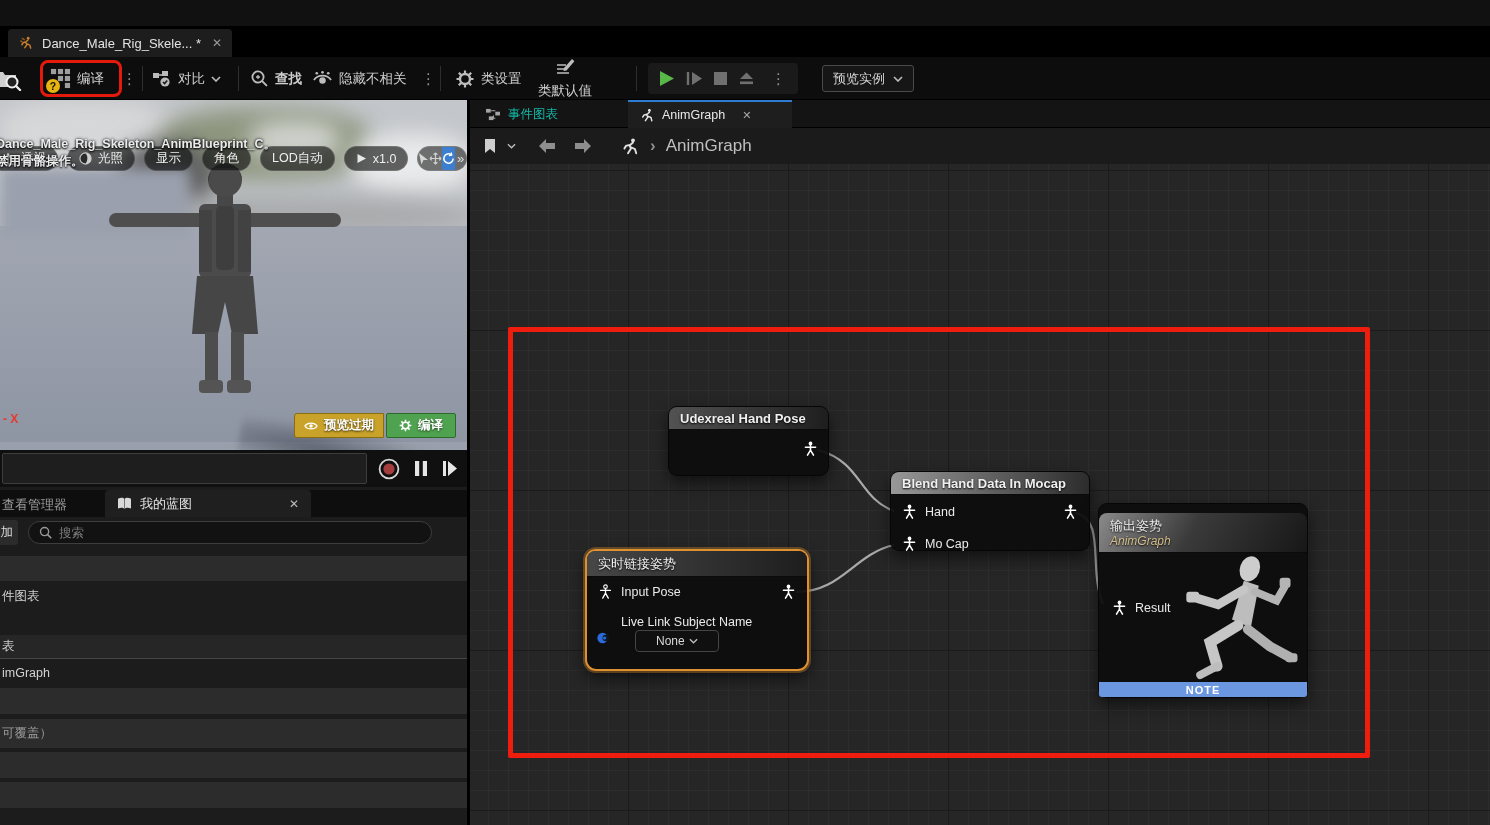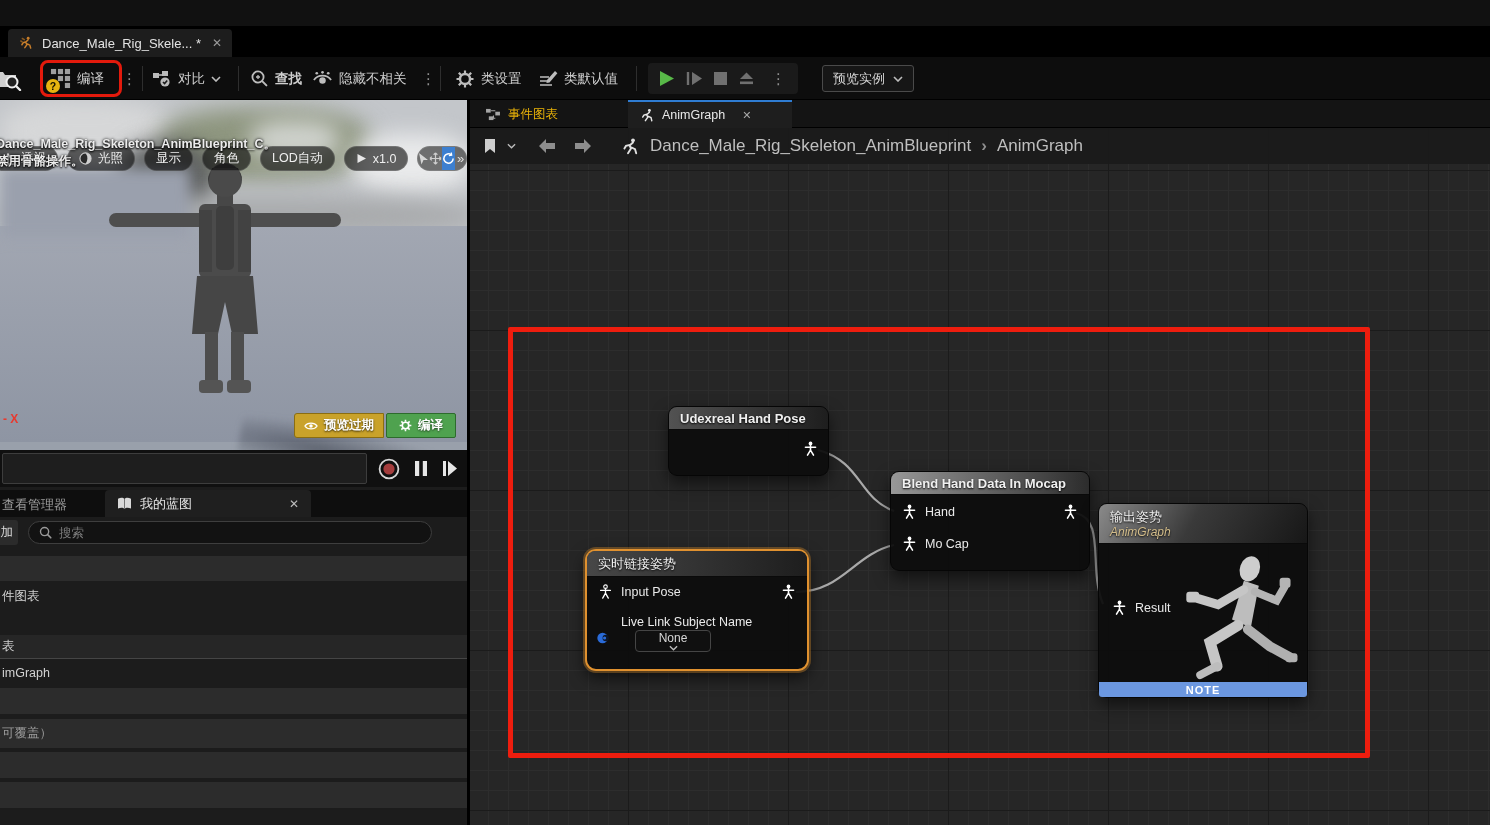--- a/index.html
+++ b/index.html
@@ -72,34 +72,34 @@
   .graph { position:absolute; left:470px; top:100px; width:1020px; height:725px; background-color:#262626;
     background-image:
       linear-gradient(#1b1b1b 1px, transparent 1px),
       linear-gradient(90deg,#1b1b1b 1px, transparent 1px),
       linear-gradient(#2d2d2d 1px, transparent 1px),
       linear-gradient(90deg,#2d2d2d 1px, transparent 1px);
     background-size:160px 160px,160px 160px,20px 20px,20px 20px;
     background-position:-2px 70px,158px 0,-2px 10px,-2px 0; }
   .gtabbar { position:absolute; left:0; top:0; width:100%; height:28px; background:#141414; border-bottom:1px solid #000; }
   .gtab { position:absolute; top:0; height:28px; display:flex; align-items:center; gap:7px; padding:0 11px; font-size:12.5px; }
-  .gtab.inactive { color:#eab308; }
+  .gtab.inactive { color:#14b8a6; }
   .gtab.active { background:#1e1e1e; border-top:2px solid #2f7cd2; color:#e8e8e8; }
   .gtab .close { color:#a9a9a9; font-size:11px; margin-left:10px; }
   .breadcrumb { position:absolute; left:0; top:28px; width:100%; height:36px; background:rgba(26,26,26,0.92); display:flex; align-items:center; gap:10px; padding-left:13px; }
   .bc-title { font-size:17px; color:#bfbfbf; }
   .bc-sep { font-size:17px; color:#8f8f8f; font-weight:bold; }
   .annot { position:absolute; left:38px; top:227px; width:862px; height:431px; border:5px solid #ee1d0e; border-radius:2px; pointer-events:none; }
 
   
   .node { position:absolute; background:rgba(13,13,13,0.94); border:1px solid #060606; border-radius:9px; box-shadow:0 7px 16px rgba(0,0,0,0.55); }
   .nhead { border-radius:8px 8px 0 0; padding:4px 11px 3px 11px; font-size:13px; font-weight:bold; color:#f0f0f0; text-shadow:0 1px 2px #000; border-bottom:1px solid #0a0a0a; }
   .nrow { position:absolute; display:flex; align-items:center; gap:8px; font-size:12.5px; color:#eaeaea; }
   .node-livelink { border:2px solid #e0912f; box-shadow:0 0 0 2px rgba(224,145,47,0.35), 0 7px 16px rgba(0,0,0,0.6); border-radius:11px; }
-  .dropdown { display:flex; align-items:center; justify-content:space-between; width:76px; height:22px; background:#101010; border:1px solid #454545; border-radius:4px; padding:0 20px; font-size:12px; color:#d8d8d8;flex-direction:column; }
+  .dropdown { display:flex; align-items:center; justify-content:space-between; width:84px; height:22px; background:#101010; border:1px solid #454545; border-radius:4px; padding:0 20px; font-size:12px; color:#d8d8d8; }
   .notebar { position:absolute; left:0; bottom:0; width:100%; height:15px; background:#6b97e0; border-radius:0 0 3px 3px; display:flex; align-items:center; justify-content:center; font-size:11px; font-weight:bold; color:#fff; letter-spacing:1px; }
   .subtitle { font-size:12px; font-style:italic; font-weight:normal; color:#d3bd8a; margin-top:-1px; }
   svg { display:block; }
 </style>
 </head>
 <body>
 
 <div class="app">
 
 
@@ -190,21 +190,21 @@
     <div class="tb" style="left:455px;">
       <svg width="20" height="20" viewBox="0 0 20 20">
         <circle cx="10" cy="10" r="5" fill="none" stroke="#bdbdbd" stroke-width="2.4"></circle>
         <g stroke="#bdbdbd" stroke-width="2.2">
             <path d="M10 1.5 v3 M10 15.5 v3 M1.5 10 h3 M15.5 10 h3 M3.8 3.8 l2.1 2.1 M14.1 14.1 l2.1 2.1 M16.2 3.8 l-2.1 2.1 M5.9 14.1 l-2.1 2.1"></path>
           </g>
       </svg>
       <span>类设置</span>
     </div>
 
-    <div class="tb" style="left:538px;">
+    <div class="tb" style="left:538px;flex-direction:column;">
       <svg width="20" height="19" viewBox="0 0 20 19">
         <path d="M2 8 h9 M2 12 h7 M2 16 h12" stroke="#bdbdbd" stroke-width="1.7"></path>
         <path d="M9 11 L17 2 l2.4 2.2 L11.5 13.4 L8.4 14 z" fill="#bdbdbd"></path>
       </svg>
       <span>类默认值</span>
     </div>
     <div class="tdivider" style="left:636px;"></div>
 
     <div class="playblock">
       <svg width="19" height="19" viewBox="0 0 19 19">
@@ -495,36 +495,35 @@
         </svg>
       <svg width="22" height="16" viewBox="0 0 22 16" style="margin-left:4px;">
           <path d="M12 1 L19 8 L12 15 V11 H3 V5 H12 Z" fill="#8e8e8e"></path>
         </svg>
       <svg width="20" height="19" viewBox="0 0 20 18" style="margin-left:16px;">
         <g stroke="#e0e0e0" stroke-width="1.9" fill="none" stroke-linecap="round">
           <circle cx="13" cy="2.8" r="1.9" fill="#e0e0e0" stroke="none"></circle>
           <path d="M13 5 L9.6 8 L11 11 L8 15.8 M10 7.4 L6 8.4 L4.4 11 M11.6 10 L15 11.6 L16.2 15.8"></path>
         </g>
       </svg>
-      <span class="bc-title">Dance_Male_Rig_Skeleton_AnimBlueprint</span>
       <span class="bc-sep">›</span>
       <span class="bc-title">AnimGraph</span>
     </div>
 
     <div class="node" style="left:198px;top:306px;width:161px;height:70px;">
       <div class="nhead" style="background:linear-gradient(90deg,#525252,#1e1e1e);">Udexreal Hand Pose</div>
       <div class="nrow" style="right:10px;top:34px;">
         <svg width="15" height="15" viewBox="0 0 16 16">
             <circle cx="8" cy="2.6" r="2" fill="#fff"></circle>
             <path d="M8 4.6 V9.8 M2.6 6.6 H13.4 M8 9.8 L4.8 15 M8 9.8 L11.2 15" stroke="#fff" stroke-width="1.7" stroke-linecap="round" fill="none"></path>
           </svg>
       </div>
     </div>
 
-    <div class="node" style="left:420px;top:371px;width:200px;height:100px;">
+    <div class="node" style="left:420px;top:371px;width:200px;height:80px;">
       <div class="nhead" style="background:linear-gradient(90deg,#989898,#2c2c2c);">Blend Hand Data In Mocap</div>
       <div class="nrow" style="left:11px;top:32px;">
         <svg width="15" height="15" viewBox="0 0 16 16">
             <circle cx="8" cy="2.6" r="2" fill="#fff"></circle>
             <path d="M8 4.6 V9.8 M2.6 6.6 H13.4 M8 9.8 L4.8 15 M8 9.8 L11.2 15" stroke="#fff" stroke-width="1.7" stroke-linecap="round" fill="none"></path>
           </svg>
         <span>Hand</span>
       </div>
       <div class="nrow" style="left:11px;top:64px;">
         <svg width="15" height="15" viewBox="0 0 16 16">
@@ -568,21 +567,21 @@
       </div>
       <div class="dropdown" style="position:absolute;left:48px;top:79px;">
         <span>None</span>
         <svg width="9" height="6" viewBox="0 0 10 6">
             <path d="M1 1 l4 4 4-4" stroke="#bdbdbd" stroke-width="1.5" fill="none"></path>
           </svg>
       </div>
     </div>
 
     <div class="node" style="left:628px;top:403px;width:210px;height:195px;">
-      <div class="nhead" style="background:linear-gradient(120deg,#8a8a8a,#3a3a3a 45%,#171717);height:40px;font-weight:normal;">
+      <div class="nhead" style="background:linear-gradient(120deg,#8a8a8a,#3a3a3a 45%,#171717);height:40px;font-weight:normal;margin-top:9px;">
         <div>输出姿势</div>
         <div class="subtitle">AnimGraph</div>
       </div>
       <svg style="position:absolute;right:4px;top:44px;" width="150" height="134" viewBox="0 0 140 135">
         <ellipse cx="92" cy="21" rx="10" ry="13" transform="rotate(20 92 21)" fill="#cdcdcd"></ellipse>
         <path d="M86 33 L101 38 L93 80 L74 72 Z" fill="#bdbdbd"></path>
         <path d="M86 42 L60 57 L40 51" stroke="#c6c6c6" stroke-width="9" fill="none" stroke-linecap="round"></path>
         <rect x="28" y="44" width="13" height="11" rx="3" fill="#c6c6c6"></rect>
         <path d="M97 44 L119 53 L127 39" stroke="#b4b4b4" stroke-width="8" fill="none" stroke-linecap="round"></path>
         <rect x="122" y="30" width="11" height="10" rx="3" fill="#b4b4b4"></rect>

